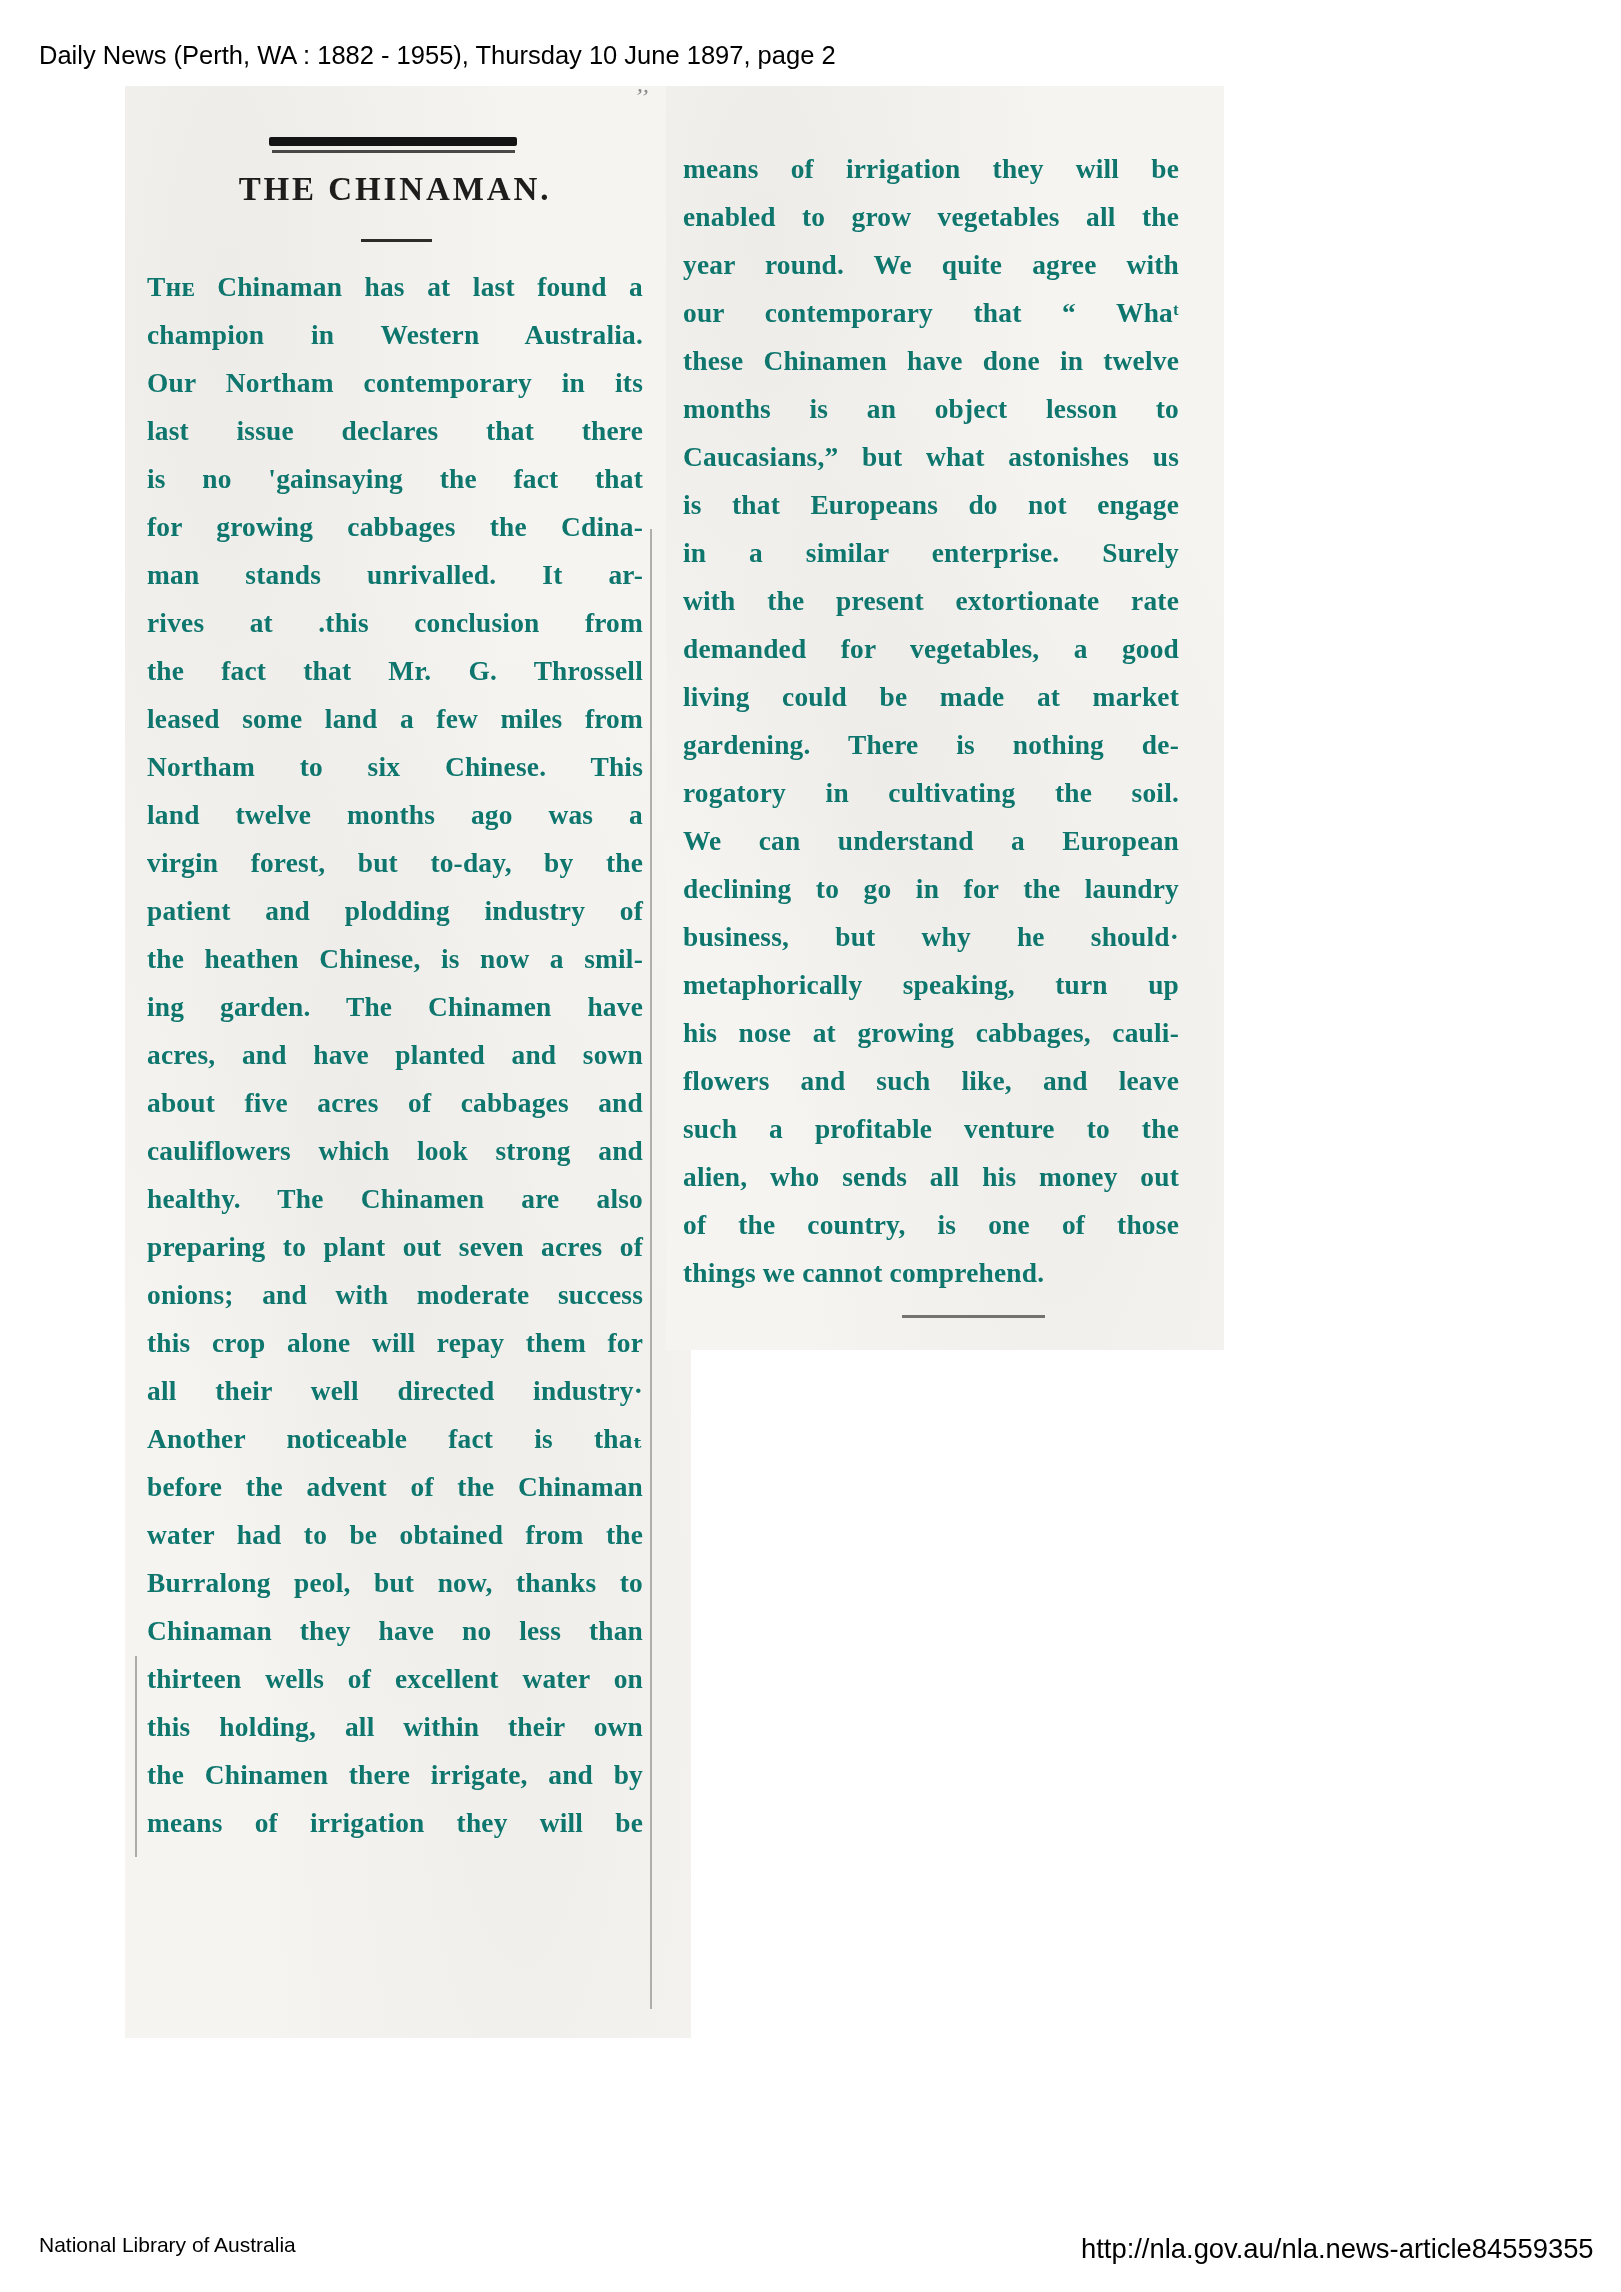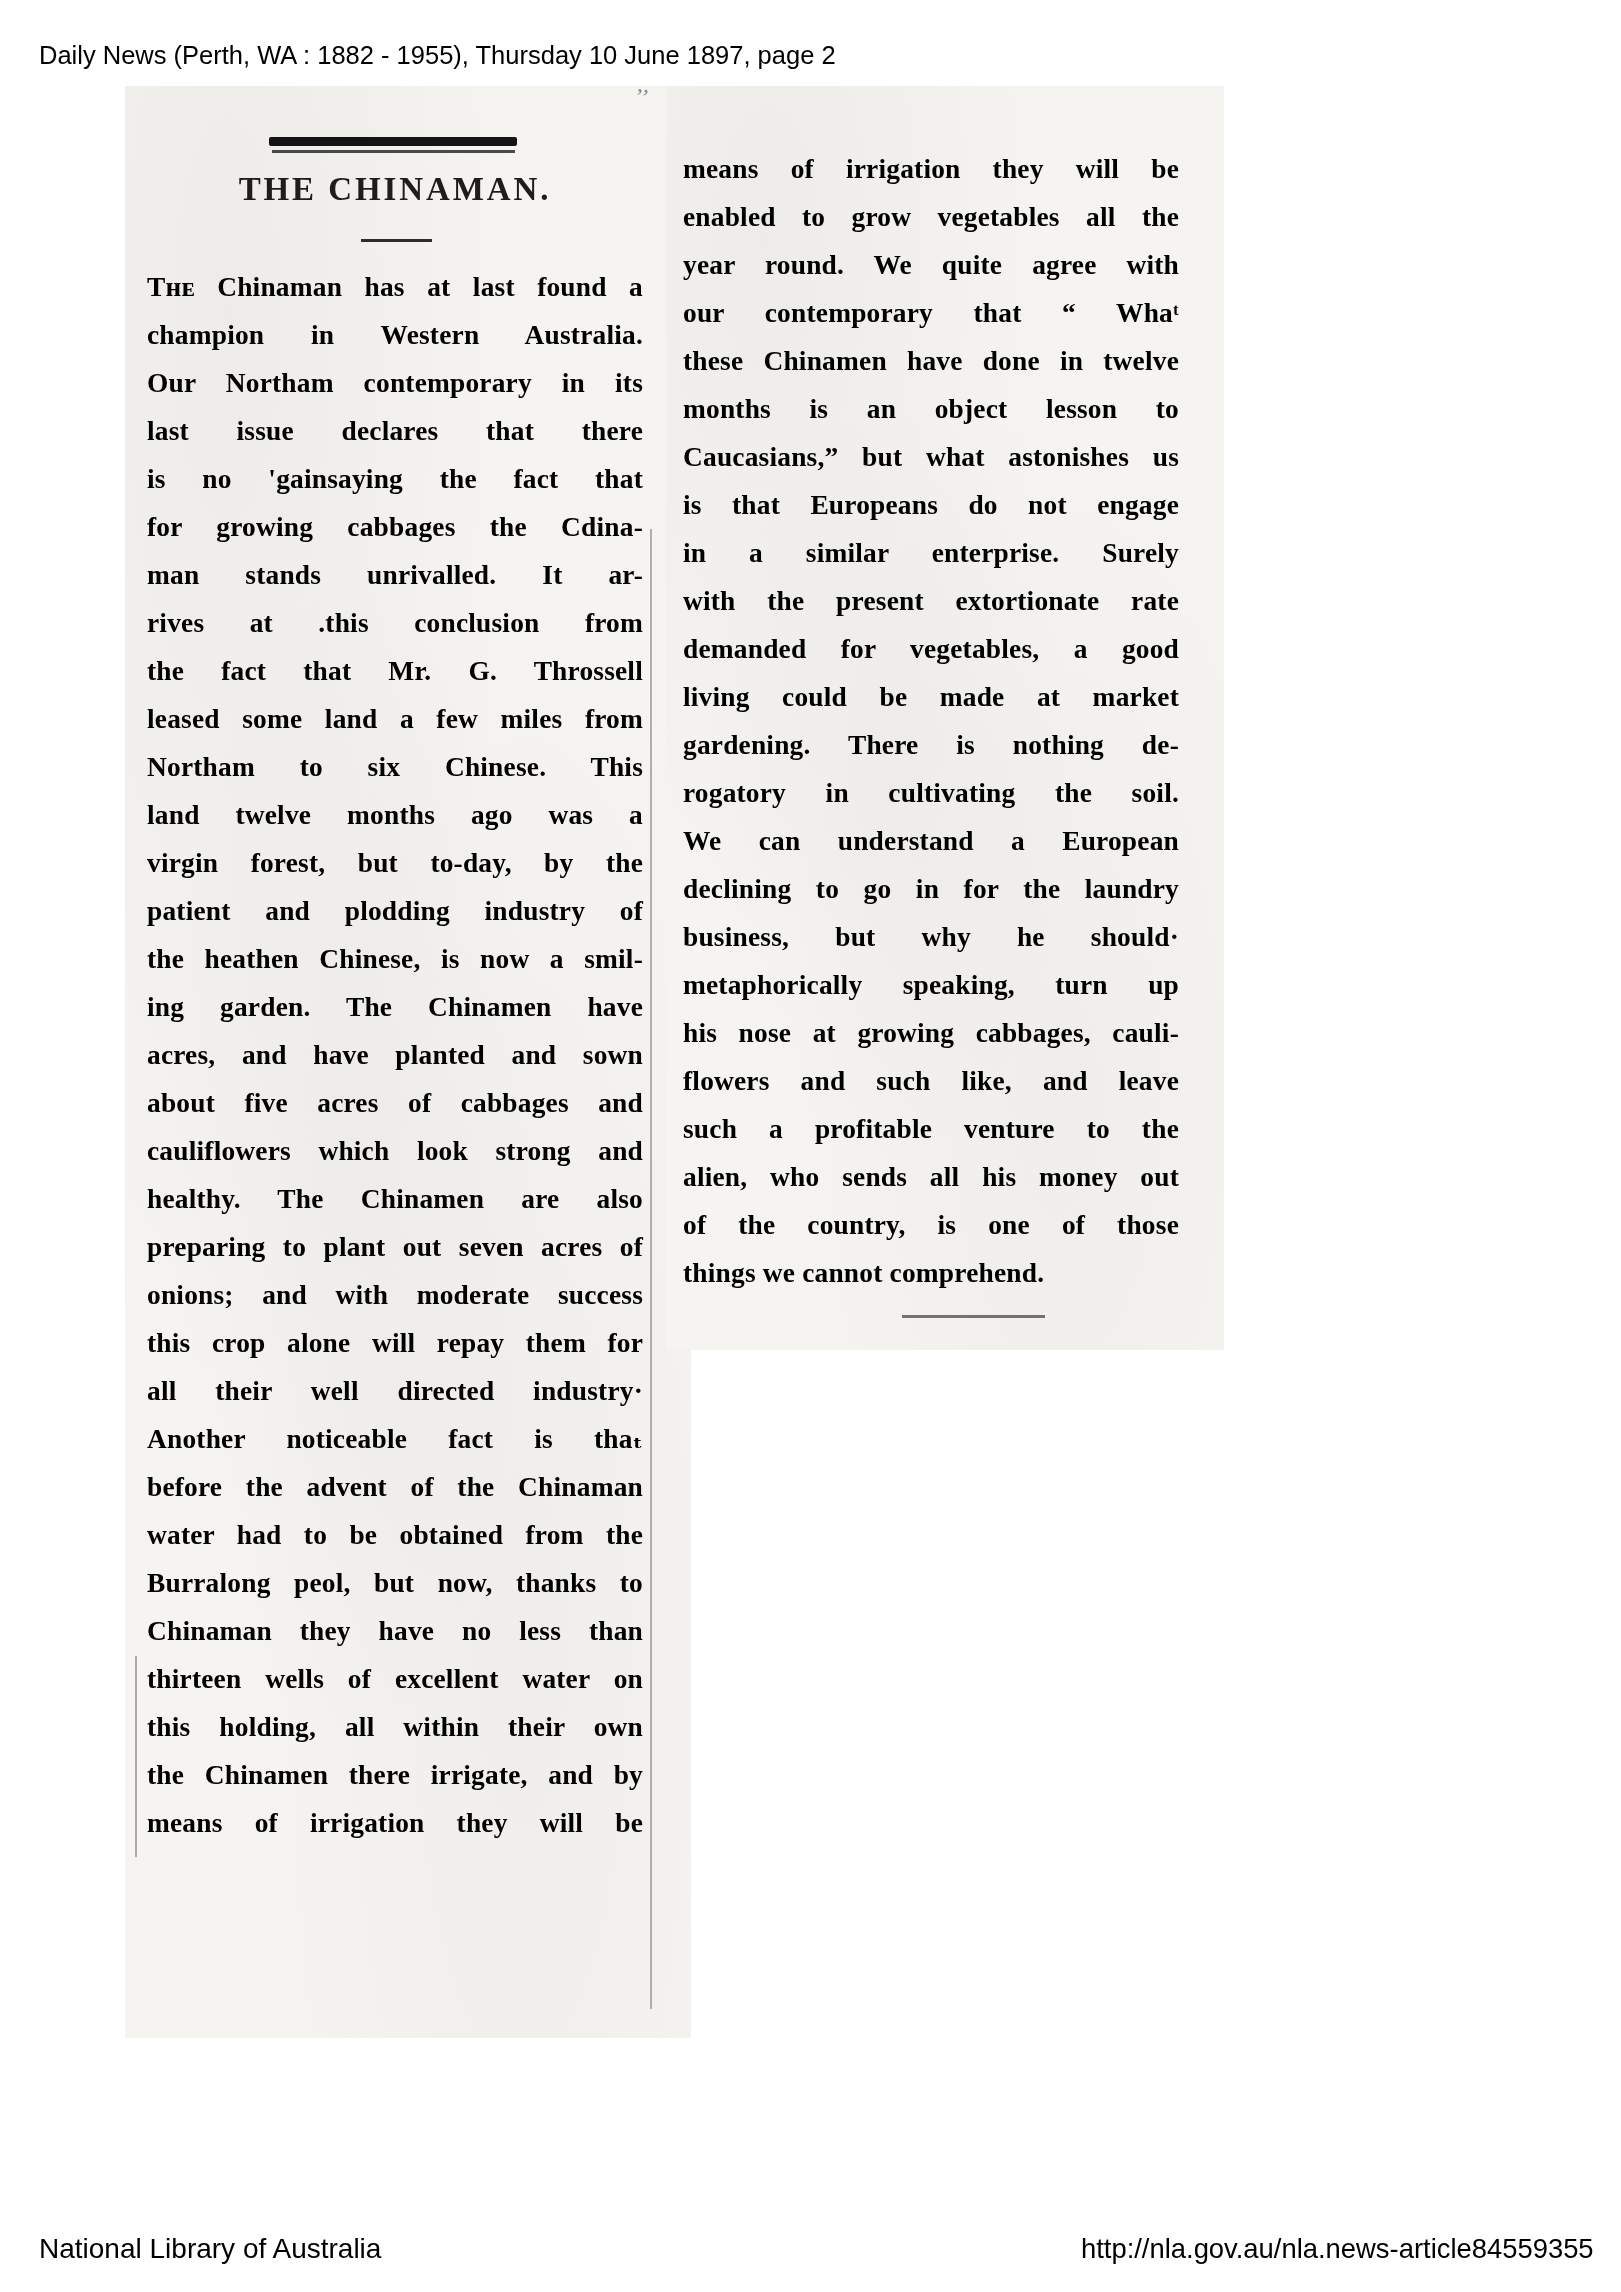--- a/index.html
+++ b/index.html
@@ -34,39 +34,39 @@
     position:absolute;left:147px;top:167px;width:496px;height:45px;
     line-height:45px;text-align:center;
     font-family:"Liberation Serif","DejaVu Serif",serif;
     font-size:33px;font-weight:700;letter-spacing:2.9px;color:#1f1d1b;
     white-space:nowrap;
   }
   .title-rule{position:absolute;left:361px;top:239px;width:71px;height:2.9px;background:#2e2c2a;}
   .col{
     position:absolute;width:496px;
     font-family:"Liberation Serif","DejaVu Serif",serif;
-    font-size:27.4px;font-weight:700;color:#000000;
+    font-size:27.4px;font-weight:700;color:#0f766e;
     letter-spacing:0.2px;
   }
   .col .line{
     height:48px;line-height:48px;
     text-align:justify;text-align-last:justify;
     white-space:nowrap;overflow:visible;
   }
   .col1{left:147px;top:263px;}
   .col2{left:683px;top:145px;}
   .col2 .line{height:48px;line-height:48px;}
   .no-justify-last .line:last-child{text-align-last:left;}
   .col-sep{position:absolute;left:650px;top:529px;width:2px;height:1480px;
     background:#8d8a86;opacity:.65;}
   .left-rule{position:absolute;left:135px;top:1656px;width:2px;height:201px;
     background:#8d8a86;opacity:.7;}
   .end-rule{position:absolute;left:902px;top:1315px;width:143px;height:2.9px;
     background:#55524f;opacity:.8;}
-  .footer-left{position:absolute;left:39px;top:2233px;font-size:28px;color:#000;}
+  .footer-left{position:absolute;left:39px;top:2233px;font-size:21px;color:#000;}
   .footer-right{position:absolute;right:27.4px;top:2233px;font-size:27.4px;color:#000;}
 </style>
 </head>
 <body>
 
 <div class="page">
   <div class="header">Daily News (Perth, WA : 1882 - 1955), Thursday 10 June 1897, page 2</div>
 
   <div class="clip clip-col1-bg"></div>
   <div class="clip clip-col2-bg"></div>

